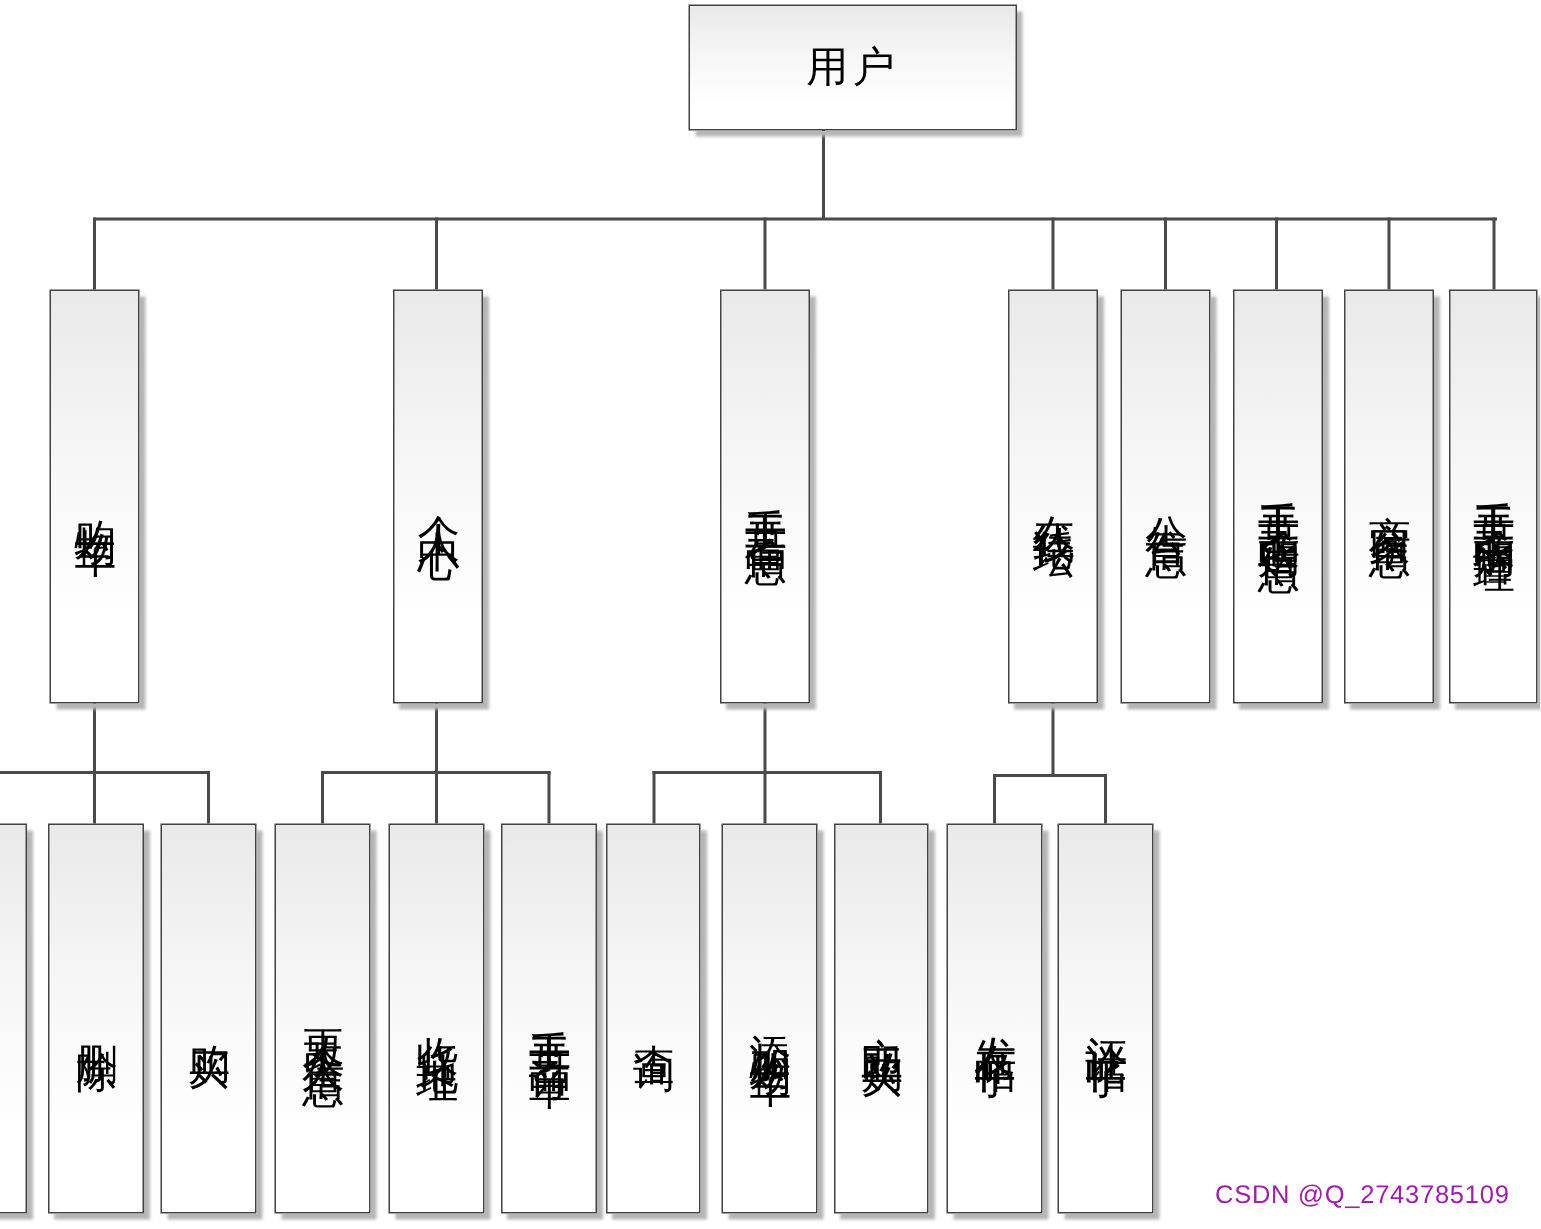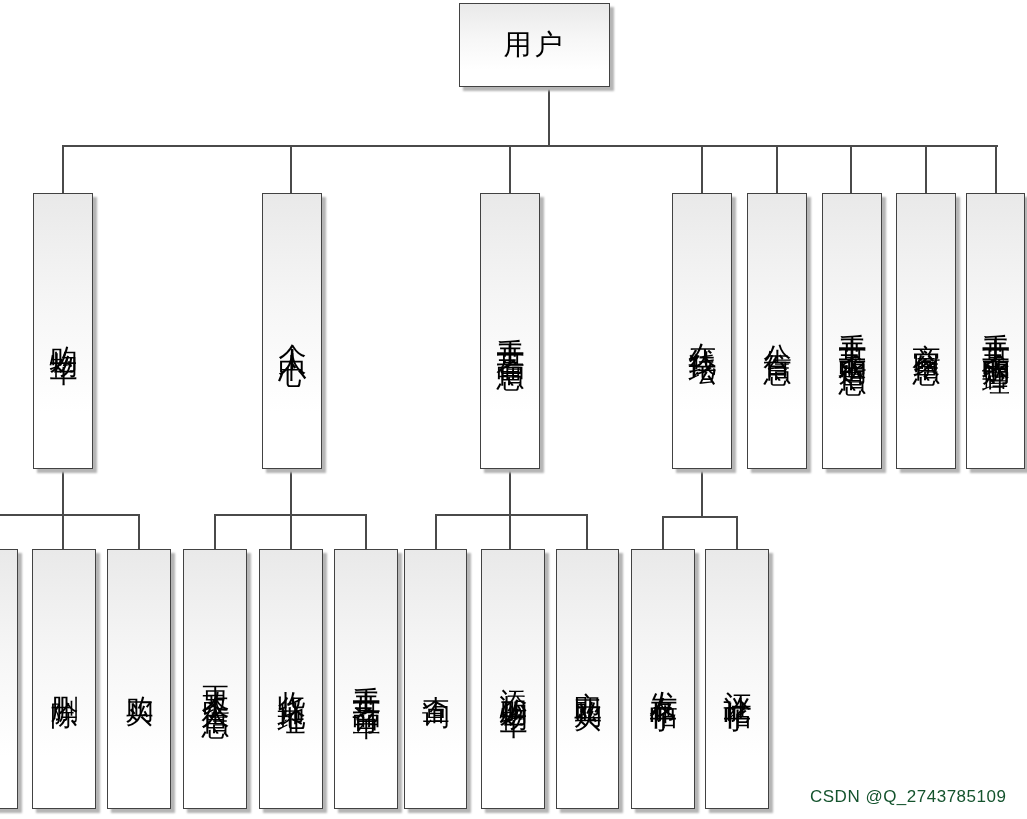--- a/index.html
+++ b/index.html
@@ -29,21 +29,21 @@
     font-size:28px;
     letter-spacing:5px;
     line-height:1;
     white-space:nowrap;
   }
   .watermark{
     position:absolute;
     left:810px;top:787px;
     font-size:17px;
     letter-spacing:0.5px;
-    color:#14532d;
+    color:#a21caf;
   }
 </style>
 </head>
 <body>
 
 <div id="canvas">
 
   <div class="line" style="left:548px;top:86px;width:2px;height:60px;"></div>
   <div class="line" style="left:62px;top:145px;width:936px;height:2px;"></div>
 
@@ -68,21 +68,21 @@
   <div class="line" style="left:509px;top:469px;width:2px;height:80px;"></div>
   <div class="line" style="left:435px;top:514px;width:153px;height:2px;"></div>
   <div class="line" style="left:435px;top:514px;width:2px;height:35px;"></div>
   <div class="line" style="left:586px;top:514px;width:2px;height:35px;"></div>
 
   <div class="line" style="left:701px;top:469px;width:2px;height:49px;"></div>
   <div class="line" style="left:662px;top:516px;width:76px;height:2px;"></div>
   <div class="line" style="left:662px;top:516px;width:2px;height:33px;"></div>
   <div class="line" style="left:736px;top:516px;width:2px;height:33px;"></div>
 
-  <div class="box" style="left:459px;top:3px;width:151px;height:84px;">
+  <div class="box" style="left:459px;top:3px;width:219px;height:84px;">
     <span class="hlabel">用户</span>
   </div>
 
   <div class="box" style="left:33px;top:193px;width:60px;height:276px;">
     <span class="vlabel">购物车</span>
   </div>
   <div class="box" style="left:262px;top:193px;width:60px;height:276px;">
     <span class="vlabel">个人中心</span>
   </div>
   <div class="box" style="left:480px;top:193px;width:60px;height:276px;">

